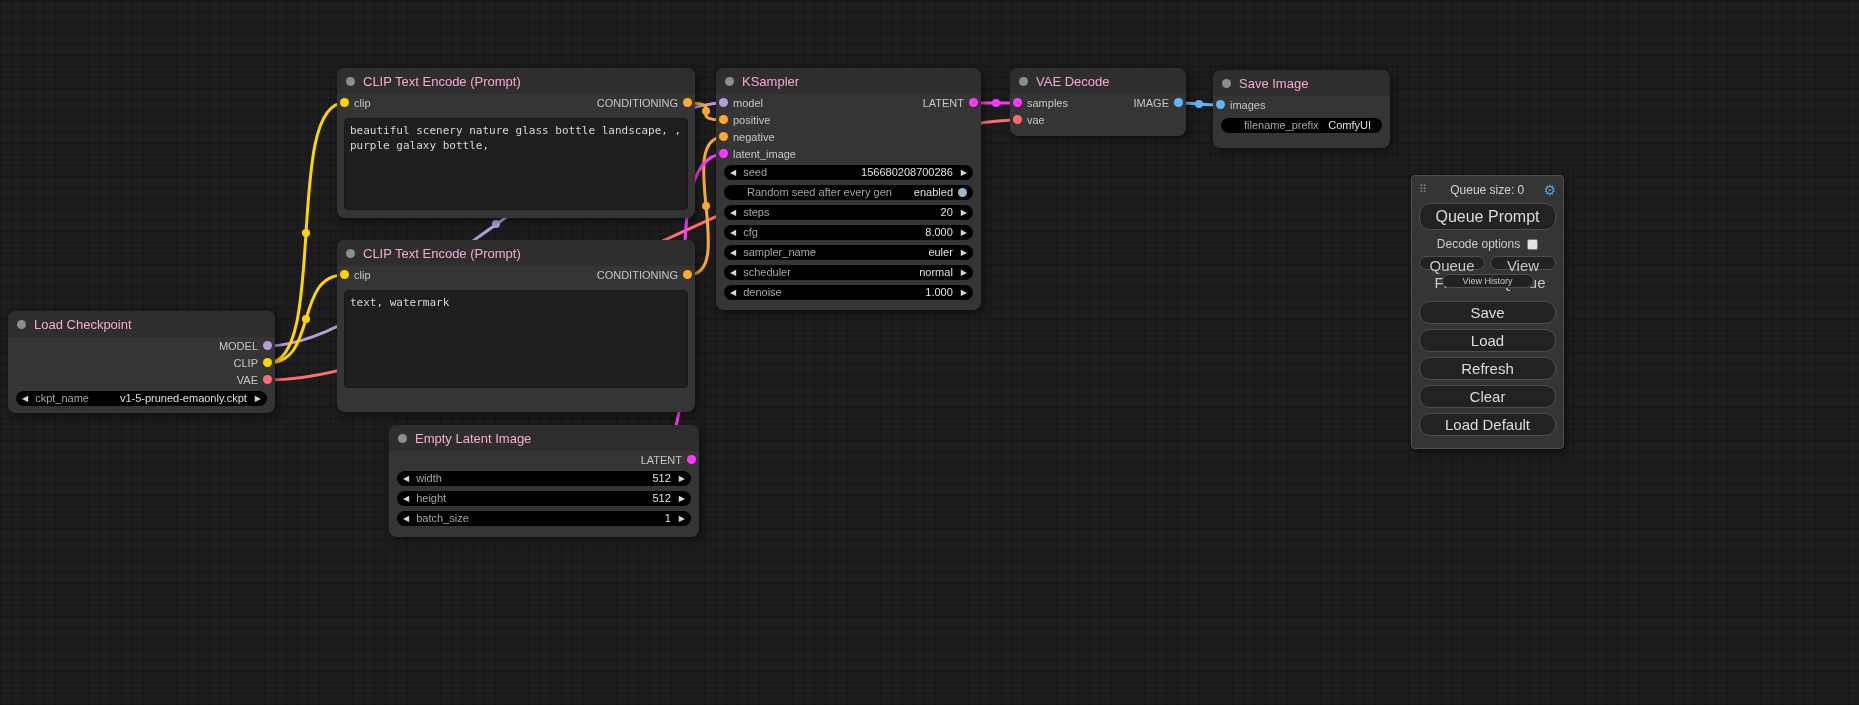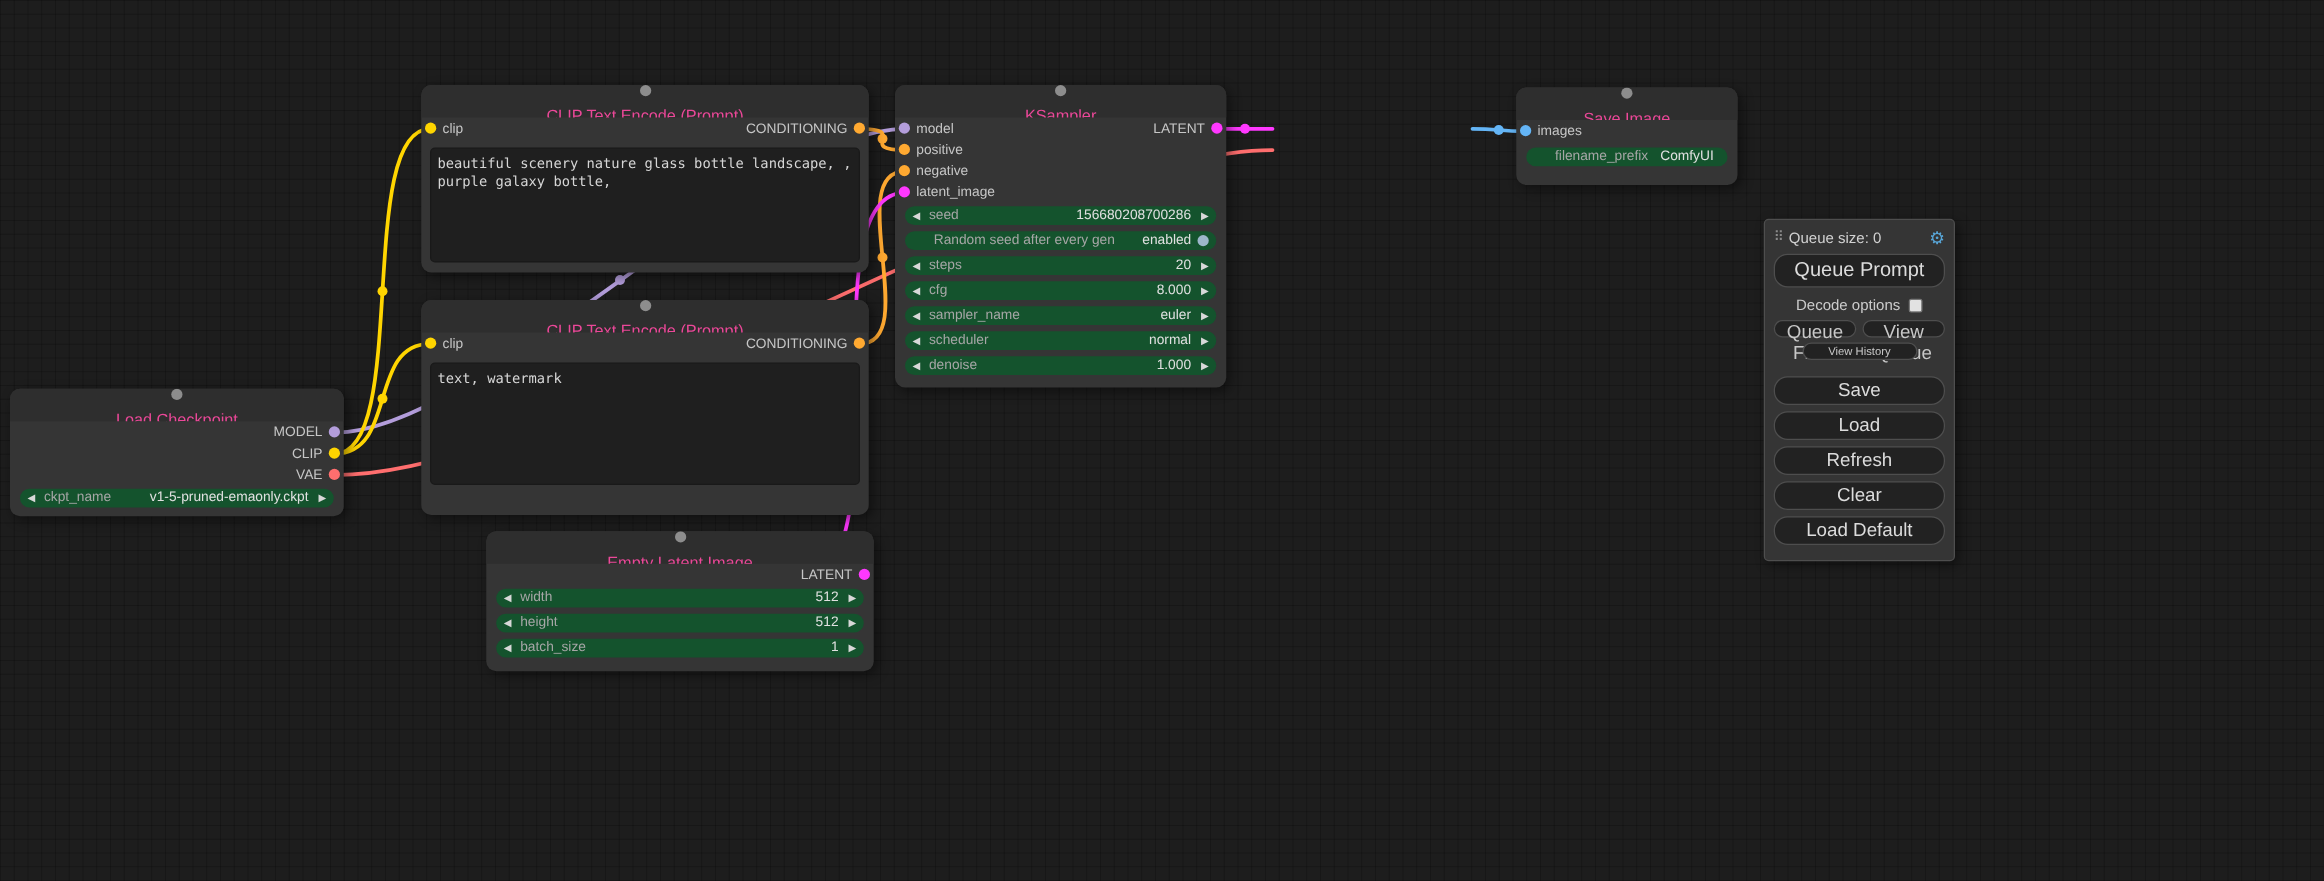--- a/index.html
+++ b/index.html
@@ -22,40 +22,40 @@
   .wire-cond  { stroke:#FFA931; } .mid-cond  { fill:#FFA931; }
   .wire-latent{ stroke:#FF38FF; } .mid-latent{ fill:#FF38FF; }
   .wire-image { stroke:#64B5F6; } .mid-image { fill:#64B5F6; }
 
   .node {
     position:absolute; z-index:2; background:#353535; border-radius:8px;
     box-shadow:3px 3px 9px rgba(0,0,0,.45); color:#c8c8c8;
   }
   .node-title {
     height:26px; display:flex; align-items:center; gap:8px; padding:0 9px;
-    background:#2e2e2e; border-radius:8px 8px 0 0; font-size:13px; color:#ec4899;
-    white-space:nowrap; overflow:hidden;flex-direction:column;
+    background:#2e2e2e; border-radius:8px 8px 0 0; font-size:13px; color:#f9a8d4;
+    white-space:nowrap; overflow:hidden;
   }
   .collapse-dot { width:9px; height:9px; border-radius:50%; background:#8d8d8d; flex:none; }
 
   .inputs, .outputs { position:absolute; left:0; right:0; top:26px; }
   .slot { position:relative; height:17px; display:flex; align-items:center; font-size:11px; color:#c6c6c6; }
   .slot.in  { padding-left:17px; }
   .slot.out { justify-content:flex-end; padding-right:17px; }
   .dot { position:absolute; width:9px; height:9px; border-radius:50%; top:4px; }
   .slot.in  .dot { left:3px; }
   .slot.out .dot { right:3px; }
   .dot-model { background:#B39DDB; } .dot-clip { background:#FFD500; }
   .dot-vae { background:#FF6E6E; } .dot-cond { background:#FFA931; }
   .dot-latent { background:#FF38FF; } .dot-image { background:#64B5F6; }
 
   .widgets { position:absolute; left:8px; right:8px; }
   .widget {
     display:flex; align-items:center; height:15px; margin-bottom:5px;
-    background:#14532d; border-radius:8px; padding:0 6px; font-size:11px; line-height:15px;
+    background:#000000; border-radius:8px; padding:0 6px; font-size:11px; line-height:15px;
     white-space:nowrap;
   }
   .arrow { font-size:8px; color:#d8d8d8; flex:none; }
   .wlabel { color:#a6a6a6; margin-left:7px; }
   .wvalue { flex:1; text-align:right; color:#e0e0e0; margin:0 8px; overflow:hidden; }
   .widget.toggle { padding-left:16px; }
   .widget.toggle .wvalue { margin-right:5px; }
   .toggle-dot { width:9px; height:9px; border-radius:50%; background:#9db6ca; flex:none; }
 
   textarea.prompt {
@@ -81,21 +81,21 @@
 
   
   .menu {
     position:absolute; z-index:3; left:1411px; top:175px; width:153px;
     background:#353535; border:1px solid #4e4e4e; border-radius:4px;
     box-shadow:3px 3px 9px rgba(0,0,0,.45);
     padding:3px 7px 10px; display:flex; flex-direction:column;
   }
   .menu-header { display:flex; align-items:center; height:21px; color:#d2d2d2; font-size:12px; }
   .drag-handle { color:#8a8a8a; font-size:11px; margin-right:4px; cursor:move; }
-  .queue-size { flex:1; text-align:left; }
+  .queue-size { flex:1; text-align:center; }
   .gear { color:#58a6d8; font-size:14px; cursor:pointer; }
   .btn {
     background:#222; border:1px solid #4e4e4e; color:#dcdcdc;
     font-family:inherit; cursor:pointer; border-radius:11px;
   }
   .queue-btn { height:27px; font-size:16px; margin:3px 0 6px; }
   .extra { display:flex; align-items:center; justify-content:center; gap:7px; color:#cccccc; font-size:12px; margin:1px 0 5px; }
   .checkbox { width:11px; height:11px; background:#e2e2e2; border-radius:2px; border:1px solid #777; }
   .small-row { display:flex; gap:5px; margin-bottom:4px; }
   .btn-small { flex:1; height:14px; font-size:15px; border-radius:8px; padding:0; color:#c8c8c8; }
@@ -297,20 +297,42 @@
       </div>
       <div class="widget">
         <span class="arrow">◀</span>
         <span class="wlabel">denoise</span>
         <span class="wvalue">1.000</span>
         <span class="arrow">▶</span>
       </div>
     </div>
   </div>
 
+  <div class="node" id="n-vaedecode">
+    <div class="node-title">
+      <span class="collapse-dot"></span>
+      <span>VAE Decode</span>
+    </div>
+    <div class="inputs">
+      <div class="slot in">
+        <span class="dot dot-latent"></span>
+        <span>samples</span>
+      </div>
+      <div class="slot in">
+        <span class="dot dot-vae"></span>
+        <span>vae</span>
+      </div>
+    </div>
+    <div class="outputs">
+      <div class="slot out">
+        <span>IMAGE</span>
+        <span class="dot dot-image"></span>
+      </div>
+    </div>
+  </div>
 
   <div class="node" id="n-save">
     <div class="node-title">
       <span class="collapse-dot"></span>
       <span>Save Image</span>
     </div>
     <div class="inputs">
       <div class="slot in">
         <span class="dot dot-image"></span>
         <span>images</span>

